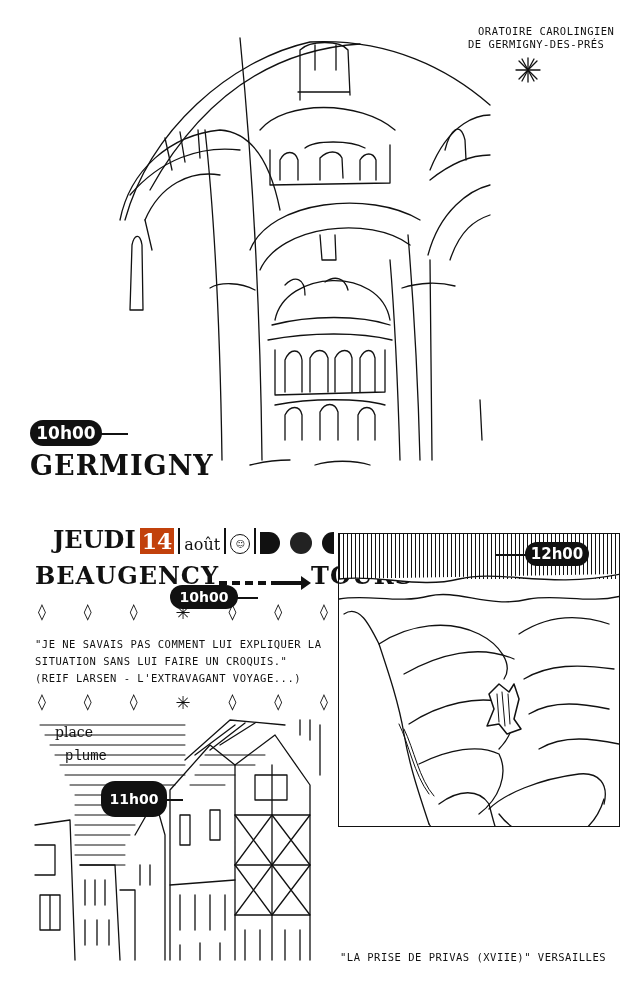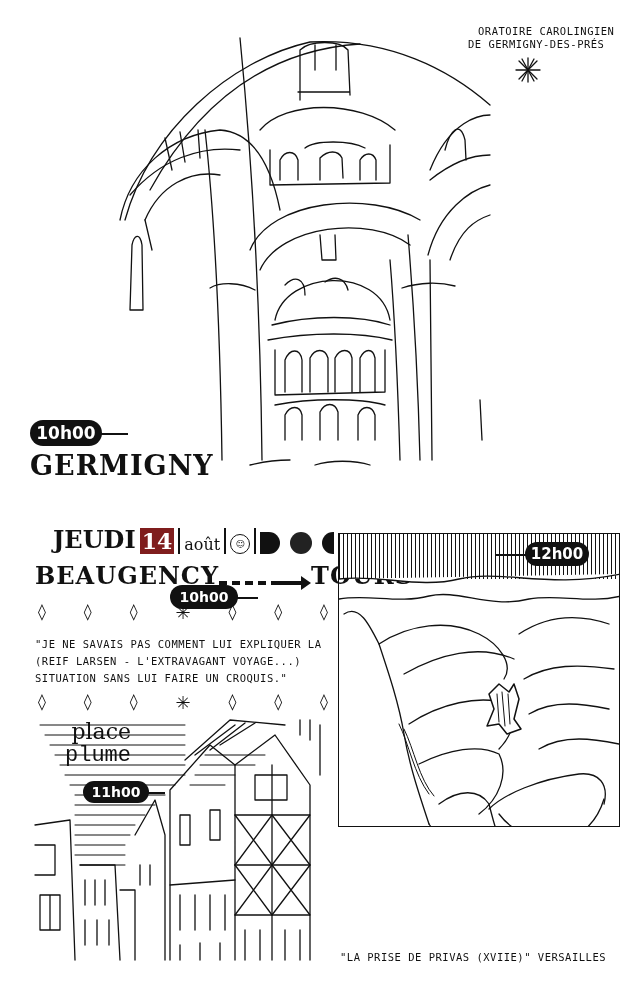--- a/index.html
+++ b/index.html
@@ -90,21 +90,21 @@
 </svg>
 
 <div class="pill" style="left:30px;top:420px;width:72px;height:26px;font-size:17px;">
   <span>10h00</span>
   <span class="tail" style="left:70px;width:28px;"></span>
 </div>
 <div class="abs fat" style="left:30px;top:450px;font-size:27px;letter-spacing:1px;text-transform:uppercase;">Germigny</div>
 
 <div class="abs" style="left:53px;top:517px;display:flex;align-items:flex-end;gap:4px;margin-top:8px;">
   <span class="fat" style="font-size:24px;text-transform:uppercase;">Jeudi</span>
-  <span class="fat" style="font-size:22px;background:#7f1d1d;color:#fff;padding:0 2px;">14</span>
+  <span class="fat" style="font-size:22px;background:#c2410c;color:#fff;padding:0 2px;">14</span>
   <span style="width:2px;height:26px;background:#111;"></span>
   <span class="fat" style="font-size:16px;font-weight:normal;">août</span>
   <span style="width:2px;height:26px;background:#111;"></span>
   <span style="width:18px;height:18px;border:1.5px solid #111;border-radius:50%;font-size:9px;display:flex;align-items:center;justify-content:center;">☺</span>
   <span style="width:2px;height:26px;background:#111;"></span>
   <span style="width:20px;height:22px;background:#111;border-radius:0 12px 12px 0;"></span>
   <span style="width:22px;height:22px;background:#222;border-radius:50%;margin-left:6px;"></span>
   <span style="width:12px;height:22px;background:#111;border-radius:12px 0 0 12px;margin-left:6px;"></span>
   <span style="width:5px;height:5px;background:#111;margin-left:2px;"></span>
 </div>
@@ -129,22 +129,22 @@
   <span>◊</span>
   <span>◊</span>
   <span style="font-size:18px;">✳</span>
   <span>◊</span>
   <span>◊</span>
   <span>◊</span>
 </div>
 
 <div class="abs hand" style="left:35px;top:636px;font-size:10.5px;line-height:17px;">
   <div>"Je ne savais pas comment lui expliquer la</div>
+  <div>situation sans lui faire un croquis."</div>
   <div>(Reif Larsen - L'Extravagant voyage...)</div>
-  <div>situation sans lui faire un croquis."</div>
 </div>
 
 <div class="abs" style="left:38px;top:692px;width:290px;display:flex;justify-content:space-between;">
   <span>◊</span>
   <span>◊</span>
   <span>◊</span>
   <span style="font-size:18px;">✳</span>
   <span>◊</span>
   <span>◊</span>
   <span>◊</span>
@@ -169,25 +169,25 @@
     <path d="M150 45 L 195 5 L 250 10 M160 40 L 200 10 M175 35 L 210 8 M185 30 L 220 8"></path>
 
     <path d="M200 50 L 240 20 L 275 70 L 275 245 M200 100 L 275 100 M200 150 L 275 150 M200 200 L 275 200"></path>
     <path d="M200 100 L 237 150 M237 100 L 200 150 M237 100 L 275 150 M275 100 L 237 150"></path>
     <path d="M200 150 L 237 200 M237 150 L 200 200 M237 150 L 275 200 M275 150 L 237 200"></path>
     <path d="M237 50 L 237 245 M220 60 L 252 60 L 252 85 L 220 85 Z"></path>
     <path d="M210 215 L 210 245 M225 215 L 225 245 M250 215 L 250 245 M265 215 L 265 245"></path>
 
     <path d="M265 5 L 265 20 M275 5 L 275 25 M285 10 L 285 60"></path>
   </svg>
-  <div class="abs fat" style="left:20px;top:5px;font-size:22px;font-weight:normal;line-height:24px;text-align:right;">
+  <div class="abs fat" style="left:20px;top:5px;font-size:14px;font-weight:normal;line-height:24px;">
     <div style="text-transform:lowercase;">Place</div>
     <div style="padding-left:10px;text-transform:lowercase;font-family:Liberation Mono, monospace;">Plume</div>
   </div>
-  <div class="pill" style="left:48px;top:66px;width:66px;height:22px;font-size:14px;">
+  <div class="pill" style="left:66px;top:66px;width:66px;height:36px;font-size:14px;">
     <span>11h00</span>
     <span class="tail" style="left:64px;width:18px;"></span>
   </div>
 </div>
 
 <div class="abs" style="left:338px;top:533px;width:282px;height:294px;border:1.5px solid #111;box-sizing:border-box;overflow:hidden;">
 
   <div class="abs" style="left:0;top:0;width:100%;height:45px;background:repeating-linear-gradient(90deg,#111 0 1px,#fff 1px 4px);"></div>
   <svg width="282" height="410" viewBox="0 0 282 410" style="left:0;top:0;">
     <path d="M0 45 C 40 40, 80 55, 120 45 C 160 35, 210 55, 282 40" style="fill:#fff;"></path>

